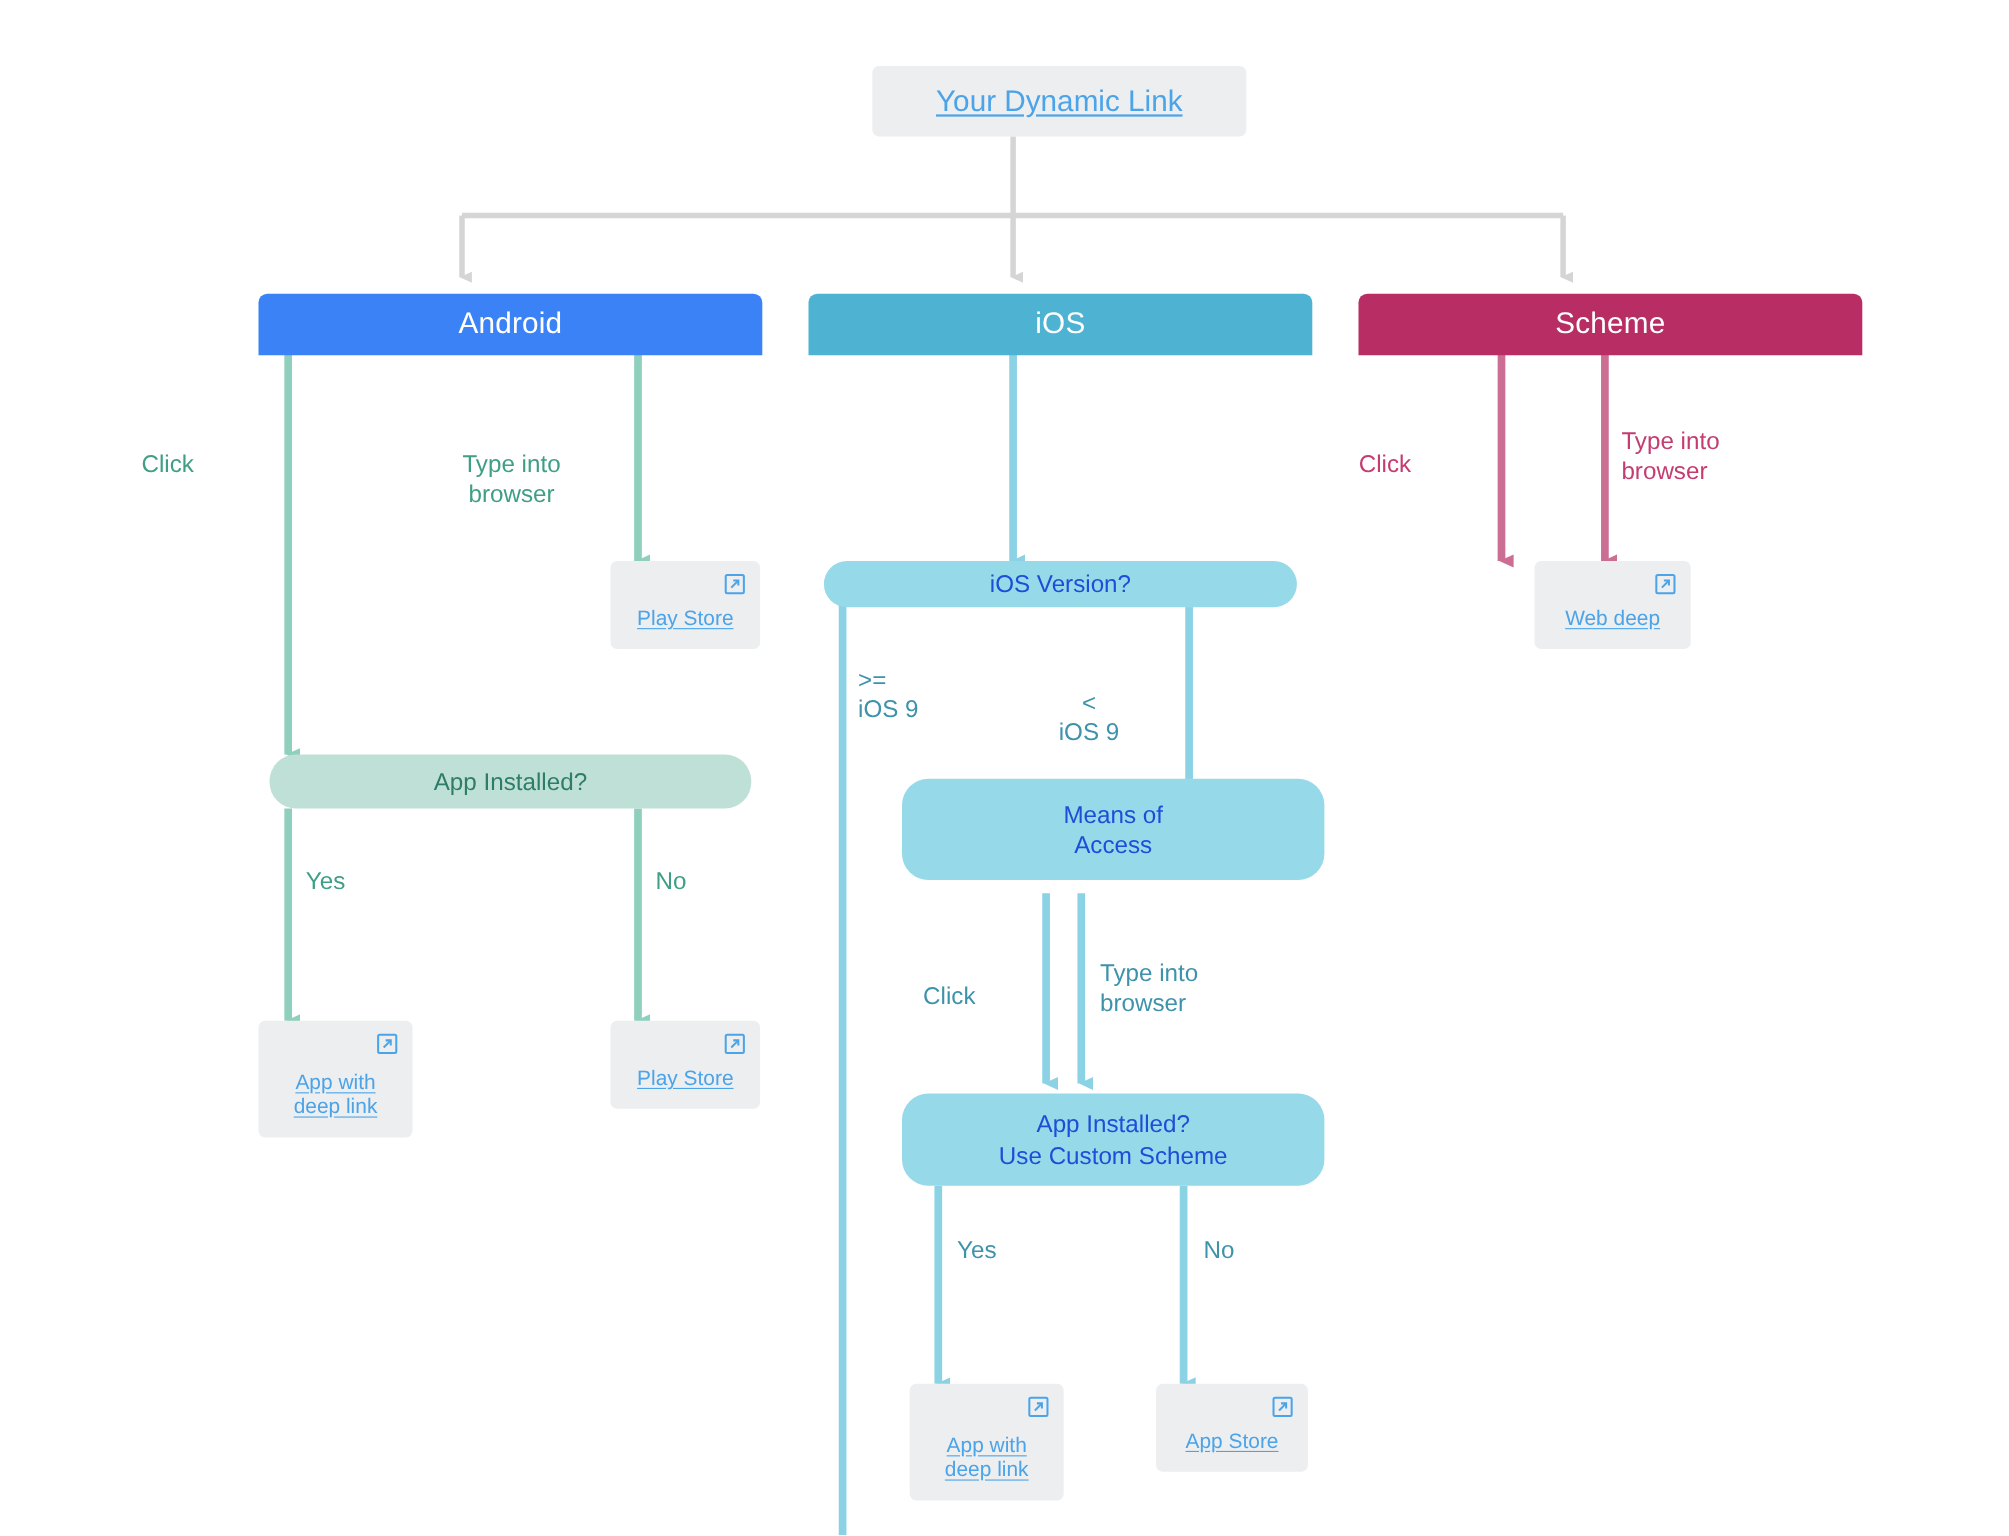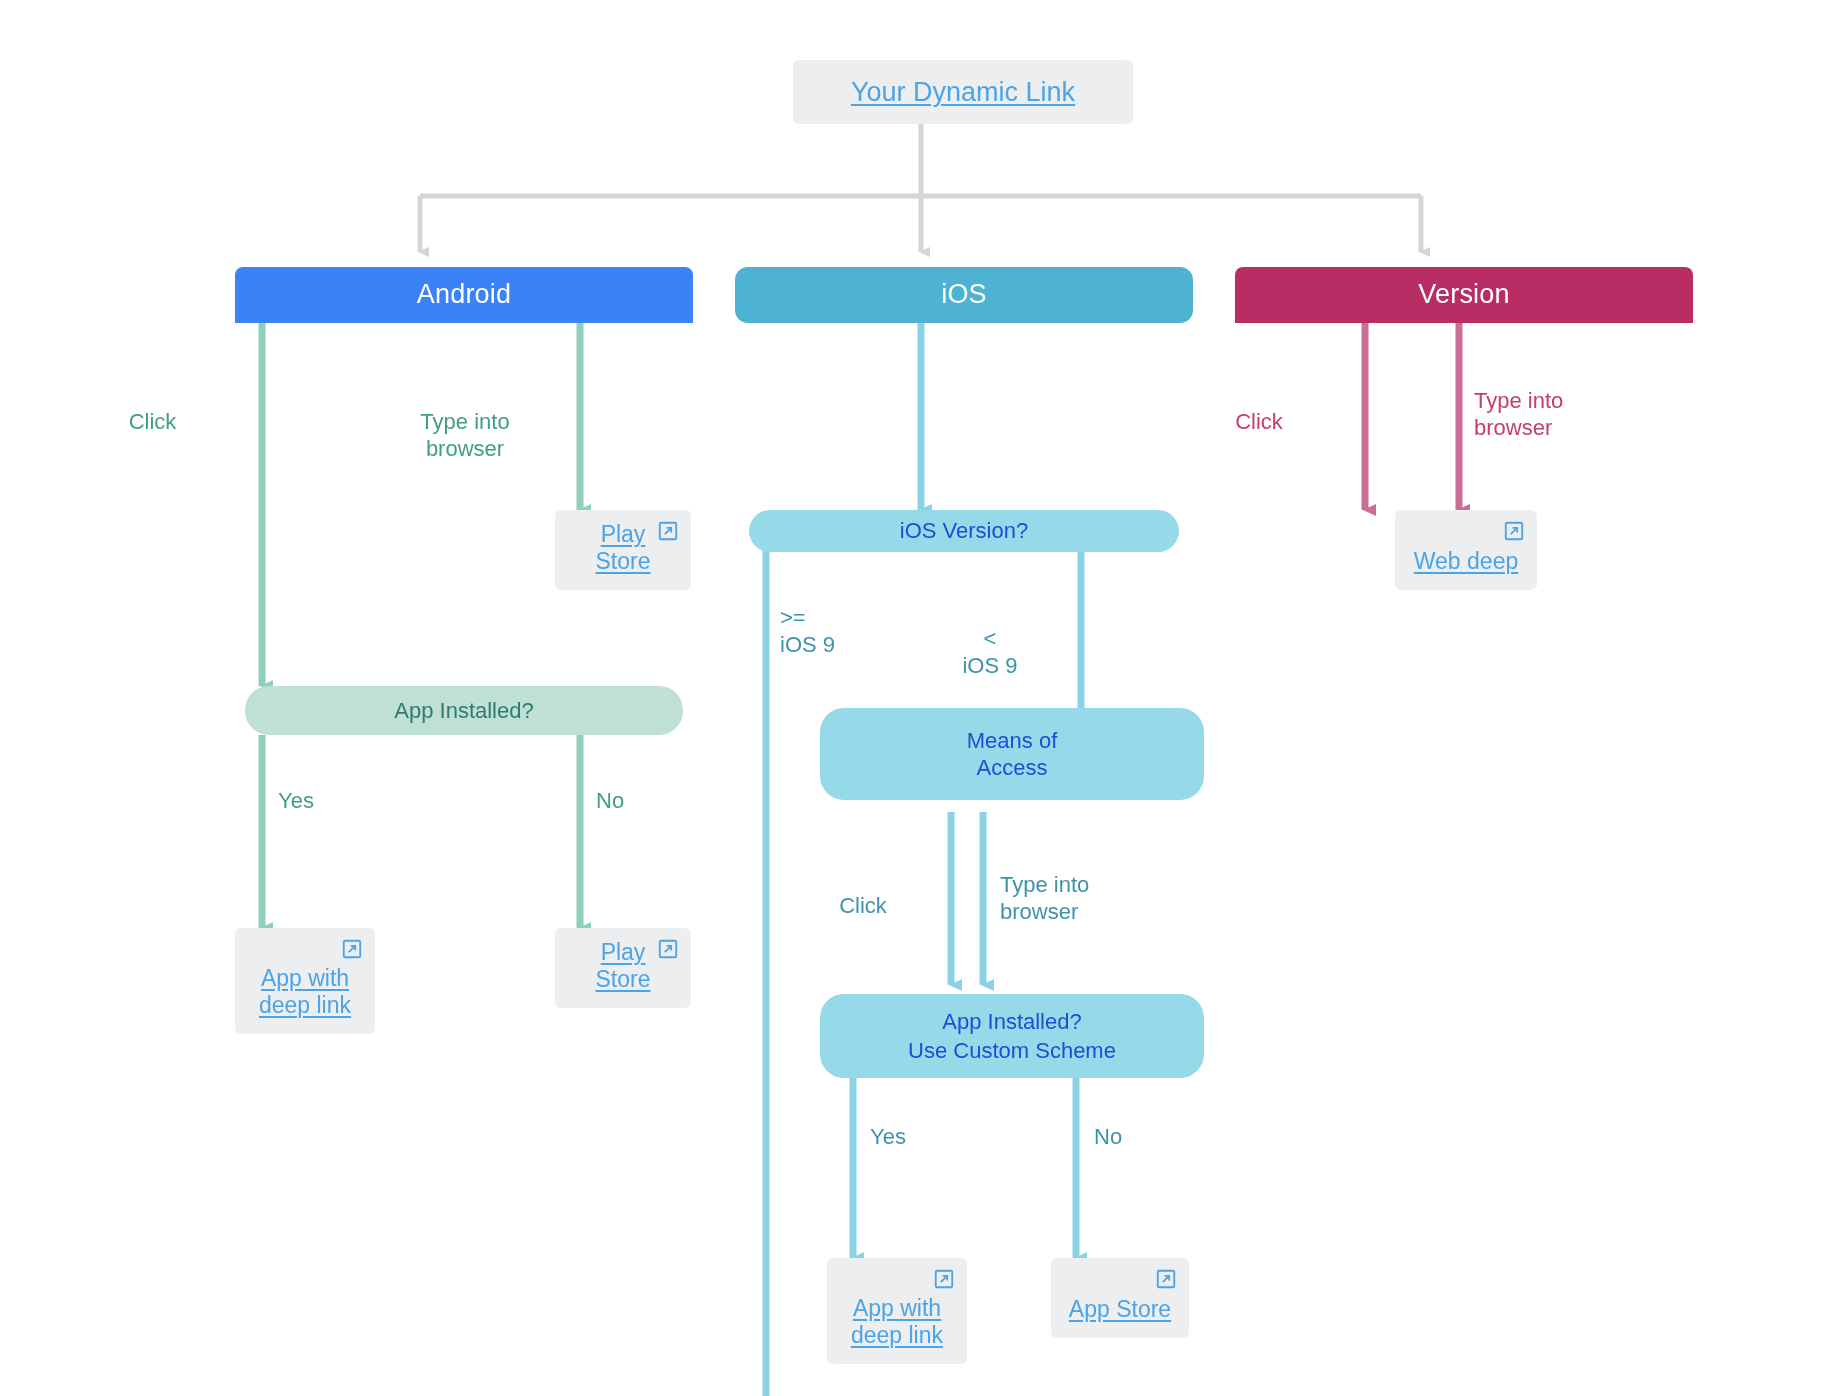--- a/index.html
+++ b/index.html
@@ -48,21 +48,21 @@
   
   .linkbox {
     background: #eceef0;
     border-radius: 6px;
     padding: 14px 16px 16px 16px;
     align-items: flex-end;
     justify-content: center;
   }
   .linkbox .lnk {
     color: #4ba3e8;
-    font-size: 23px;
+    font-size: 19px;
     text-decoration: underline;
     text-underline-offset: 3px;
     line-height: 1.15;
     display: block;
     text-align: center;
   }
   .linkbox.root .lnk { font-size: 27px; }
   .ext-icon {
     position: absolute;
     top: 10px;
@@ -137,26 +137,26 @@
   </svg>
 
   <div class="node linkbox root" style="left:750px; top:60px; width:340px; height:64px;">
     <span class="lnk">Your Dynamic Link</span>
   </div>
 
   <div class="node platform" style="left:192px; top:267px; width:458px; height:56px; background:#3b82f6;">
     <span>Android</span>
   </div>
 
-  <div class="node platform" style="left:692px; top:267px; width:458px; height:56px; background:#4eb3d3;border-radius:13px;">
+  <div class="node platform" style="left:692px; top:267px; width:458px; height:56px; background:#4eb3d3;">
     <span>iOS</span>
   </div>
 
   <div class="node platform" style="left:1192px; top:267px; width:458px; height:56px; background:#b82d63;">
-    <span>Version</span>
+    <span>Scheme</span>
   </div>
 
   <div class="elabel lbl-green lbl-r" style="left:60px; top:388px; width:185px;">Click</div>
 
   <div class="elabel lbl-green lbl-r" style="left:370px; top:388px; width:190px;">Type into
 browser</div>
 
   <div class="node linkbox" style="left:512px; top:510px; width:136px; height:80px;">
     <svg class="ext-icon" viewBox="0 0 24 24" fill="none" stroke="#4ba3e8" stroke-width="2">
       <rect x="3" y="3" width="18" height="18" rx="1.5"></rect>

